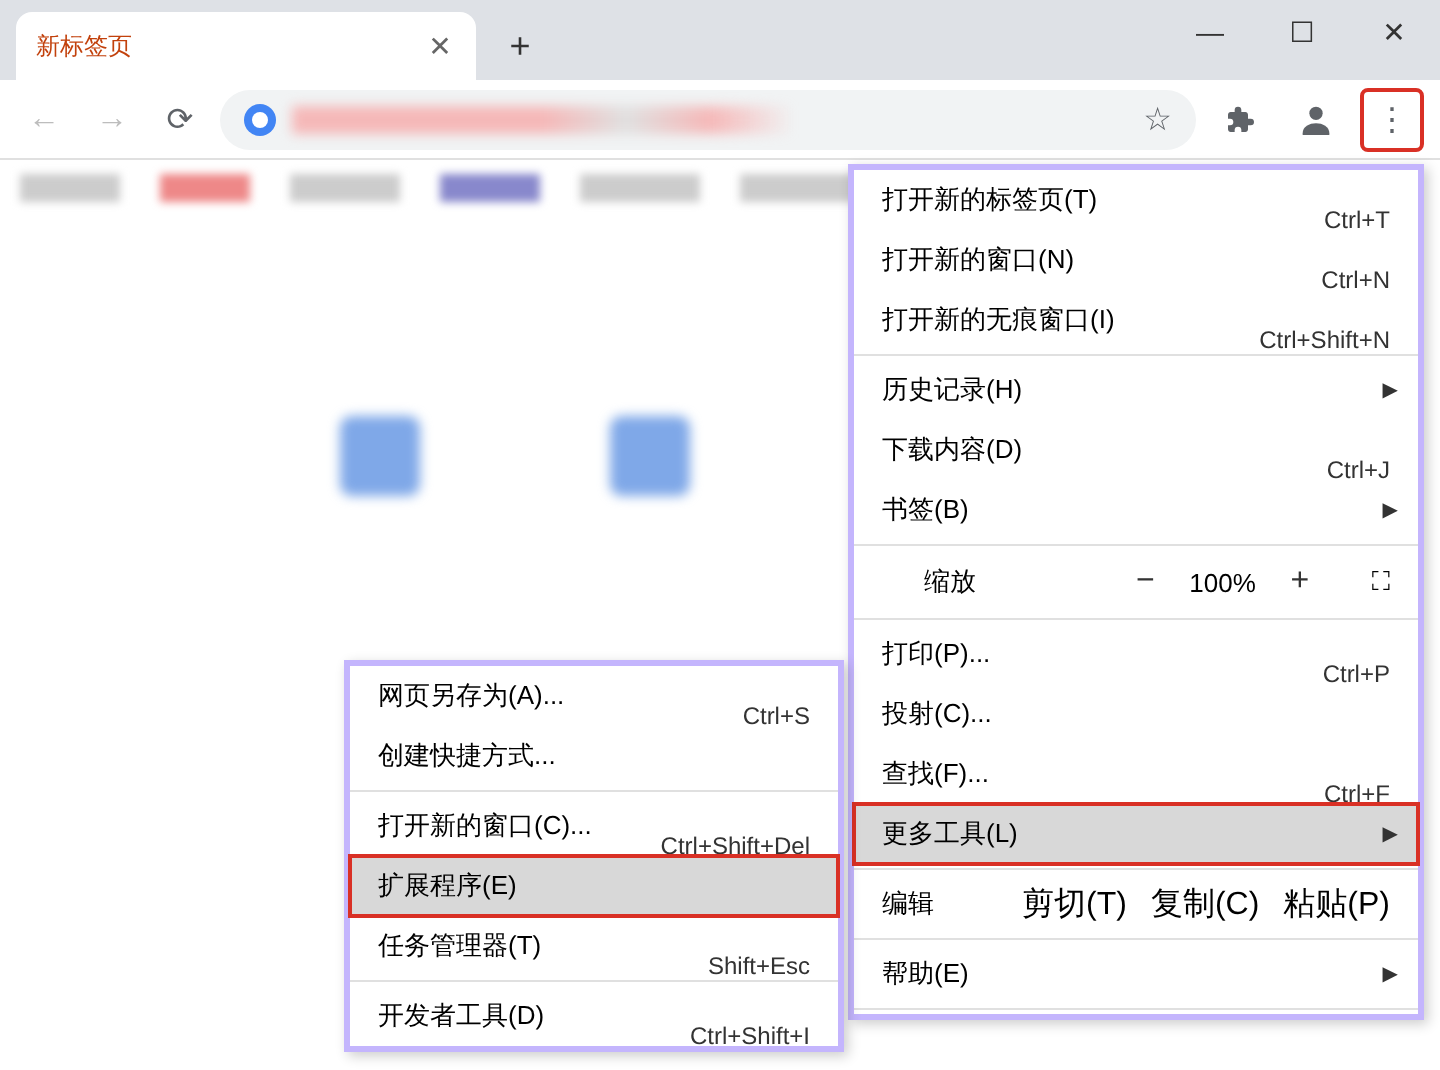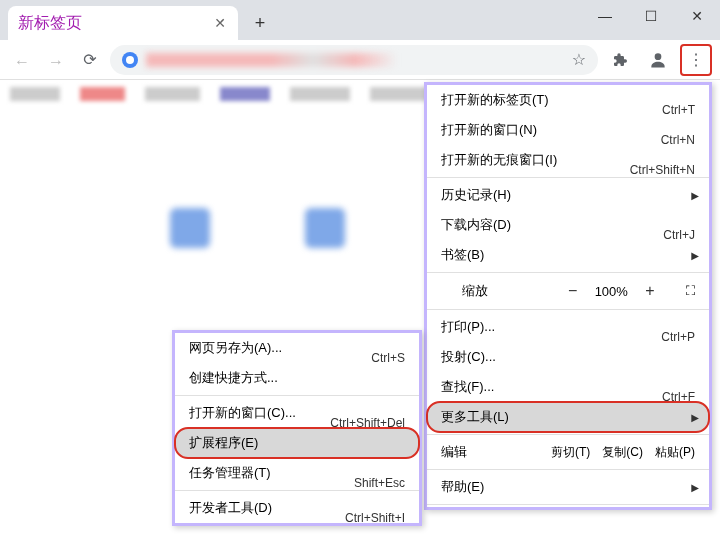--- a/index.html
+++ b/index.html
@@ -1,20 +1,20 @@
 <!DOCTYPE html>
 <html><head>
 <meta charset="utf-8">
 <style>
 * { margin: 0; padding: 0; box-sizing: border-box; font-family: "Microsoft YaHei", Arial, sans-serif; }
 body { background: #fff; width: 720px; height: 535px; overflow: hidden; position: relative; }
 
 .titlebar { height: 40px; background: #dee1e6; display: flex; align-items: flex-end; position: relative; }
 .tab { background: #fff; height: 34px; margin-left: 8px; border-radius: 8px 8px 0 0; display: flex; align-items: center; padding: 0 10px; min-width: 230px; }
-.tab-title { font-size: 16px; color: #a21caf; flex: 1; }
+.tab-title { font-size: 12px; color: #c2410c; flex: 1; }
 .tab-close { width: 16px; height: 16px; display: flex; align-items: center; justify-content: center; cursor: pointer; color: #666; font-size: 14px; }
 .new-tab-btn { width: 28px; height: 28px; display: flex; align-items: center; justify-content: center; margin-left: 8px; margin-bottom: 3px; cursor: pointer; color: #333; font-size: 18px; }
 .win-controls { position: absolute; right: 0; top: 0; display: flex; height: 32px; }
 .win-btn { width: 46px; display: flex; align-items: center; justify-content: center; cursor: pointer; font-size: 14px; color: #333; }
 
 .toolbar { height: 40px; display: flex; align-items: center; padding: 0 8px; gap: 6px; border-bottom: 1px solid #e0e0e0; }
 .nav-btn { width: 28px; height: 28px; display: flex; align-items: center; justify-content: center; color: #5f6368; cursor: pointer; border-radius: 50%; }
 .nav-btn.disabled { color: #bdbdbd; }
 .omnibox { flex: 1; height: 30px; background: #f1f3f4; border-radius: 15px; display: flex; align-items: center; padding: 0 12px; gap: 8px; }
 .omnibox-icon { width: 16px; height: 16px; background: #4285f4; border-radius: 50%; display: flex; align-items: center; justify-content: center; }
@@ -31,33 +31,33 @@
 .shortcut { display: flex; flex-direction: column; align-items: center; gap: 12px; cursor: pointer; }
 .shortcut-icon { width: 40px; height: 40px; background: #7fa8e8; filter: blur(3px); border-radius: 6px; }
 .shortcut-label { font-size: 12px; color: #333; }
 .shortcut-label.blur { filter: blur(2px); color: #999; }
 
 .menu { position: absolute; background: #fff; border: 3px solid #c4b5fd; box-shadow: 2px 2px 6px rgba(0,0,0,0.2); font-size: 13px; color: #000; z-index: 100; }
 .menu-main { right: 8px; top: 82px; width: 288px; }
 .menu-sub { left: 172px; top: 330px; width: 250px; }
 .menu-item { height: 30px; display: flex; align-items: center; padding: 0 14px; cursor: pointer; position: relative; }
 .menu-item.highlighted { background: #d8d8d8; }
-.menu-item.boxed { outline: 2px solid #d93025; outline-offset: -1px; border-radius: 13px; }
+.menu-item.boxed { outline: 2px solid #d93025; outline-offset: -1px; }
 .menu-label { flex: 1; }
 .menu-shortcut { color: #333; font-size: 12px; margin-top: 20px; }
 .menu-arrow { position: absolute; right: 10px; color: #333; font-size: 10px; }
 .menu-sep { height: 1px; background: #e0e0e0; margin: 2px 0; }
 .zoom-row { height: 32px; display: flex; align-items: center; padding: 0 14px; }
 .zoom-label { flex: 1; margin-left: 21px; }
 .zoom-ctrl { display: flex; align-items: center; gap: 14px; }
 .zoom-btn { cursor: pointer; font-size: 16px; color: #333; width: 16px; text-align: center; }
 .fullscreen-btn { margin-left: 14px; cursor: pointer; }
 .edit-row { height: 30px; display: flex; align-items: center; padding: 0 14px; gap: 12px; }
 .edit-label { flex: 1; }
-.edit-action { cursor: pointer; font-size: 12px; }
+.edit-action { cursor: pointer; font-size: 16px; }
 </style>
 </head>
 <body>
 
 <div class="titlebar">
   <div class="tab">
     <span class="tab-title">新标签页</span>
     <span class="tab-close">✕</span>
   </div>
   <div class="new-tab-btn">+</div>

